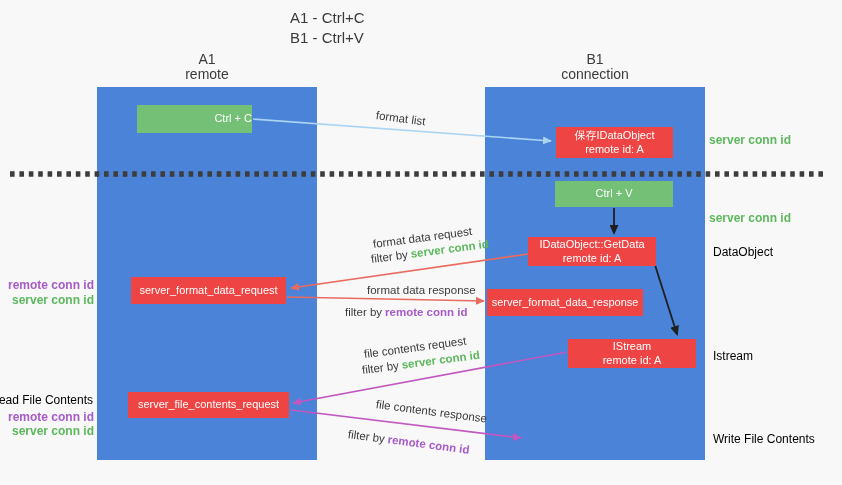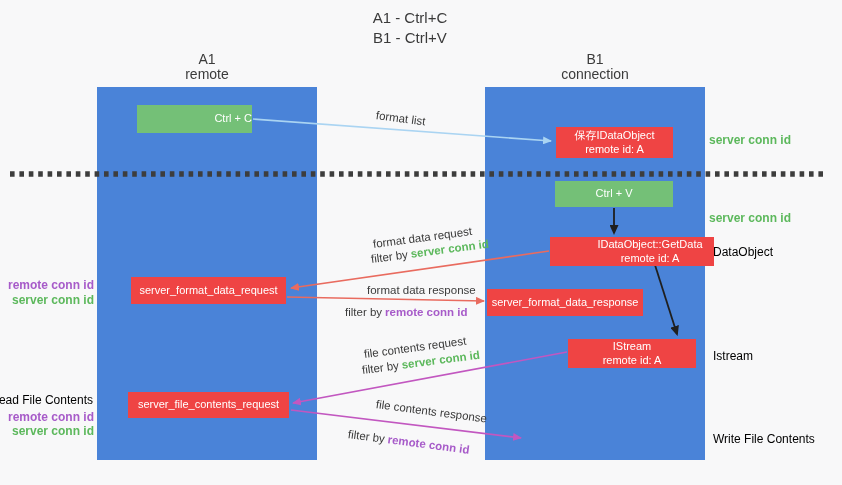--- a/index.html
+++ b/index.html
@@ -1,20 +1,20 @@
 <!DOCTYPE html>
 <html><head>
 <meta charset="utf-8">
 <style>
   html,body{margin:0;padding:0;}
   .stage{
     position:relative;width:842px;height:485px;background:#f8f8f9;
     font-family:"Liberation Sans", sans-serif;overflow:hidden;
   }
-  .title{position:absolute;left:290px;top:8px;width:240px;text-align:center;
+  .title{position:absolute;left:290px;top:8px;width:240px;
     font-size:15px;line-height:20px;color:#3a3a3a;z-index:2;}
   .hdr{position:absolute;top:52px;width:220px;text-align:center;
     font-size:14px;line-height:15px;color:#3b3b3b;z-index:2;}
   .col{position:absolute;top:87px;width:220px;height:373px;background:#4a83d8;z-index:0;}
   .arrows{position:absolute;left:0;top:0;z-index:1;pointer-events:none;}
   .node{position:absolute;display:flex;flex-direction:column;align-items:center;
     justify-content:center;color:#ffffff;font-size:11px;line-height:13.5px;
     text-align:center;white-space:nowrap;z-index:3;}
   .green{background:#74c077;}
   .orange{background:#ef4444;}
@@ -90,21 +90,21 @@
 
   <div class="node orange" style="left:556px;top:127px;width:117px;height:31px;">
     <div>保存IDataObject</div>
     <div>remote id: A</div>
   </div>
 
   <div class="node green" style="left:555px;top:181px;width:118px;height:26px;">
     <div>Ctrl + V</div>
   </div>
 
-  <div class="node orange" style="left:550px;top:237px;width:128px;height:29px;padding-left:36px;">
+  <div class="node orange" style="left:528px;top:237px;width:128px;height:29px;">
     <div>IDataObject::GetData</div>
     <div>remote id: A</div>
   </div>
 
   <div class="node orange" style="left:131px;top:277px;width:155px;height:27px;">
     <div>server_format_data_request</div>
   </div>
 
   <div class="node orange" style="left:487px;top:289px;width:156px;height:27px;">
     <div>server_format_data_response</div>

